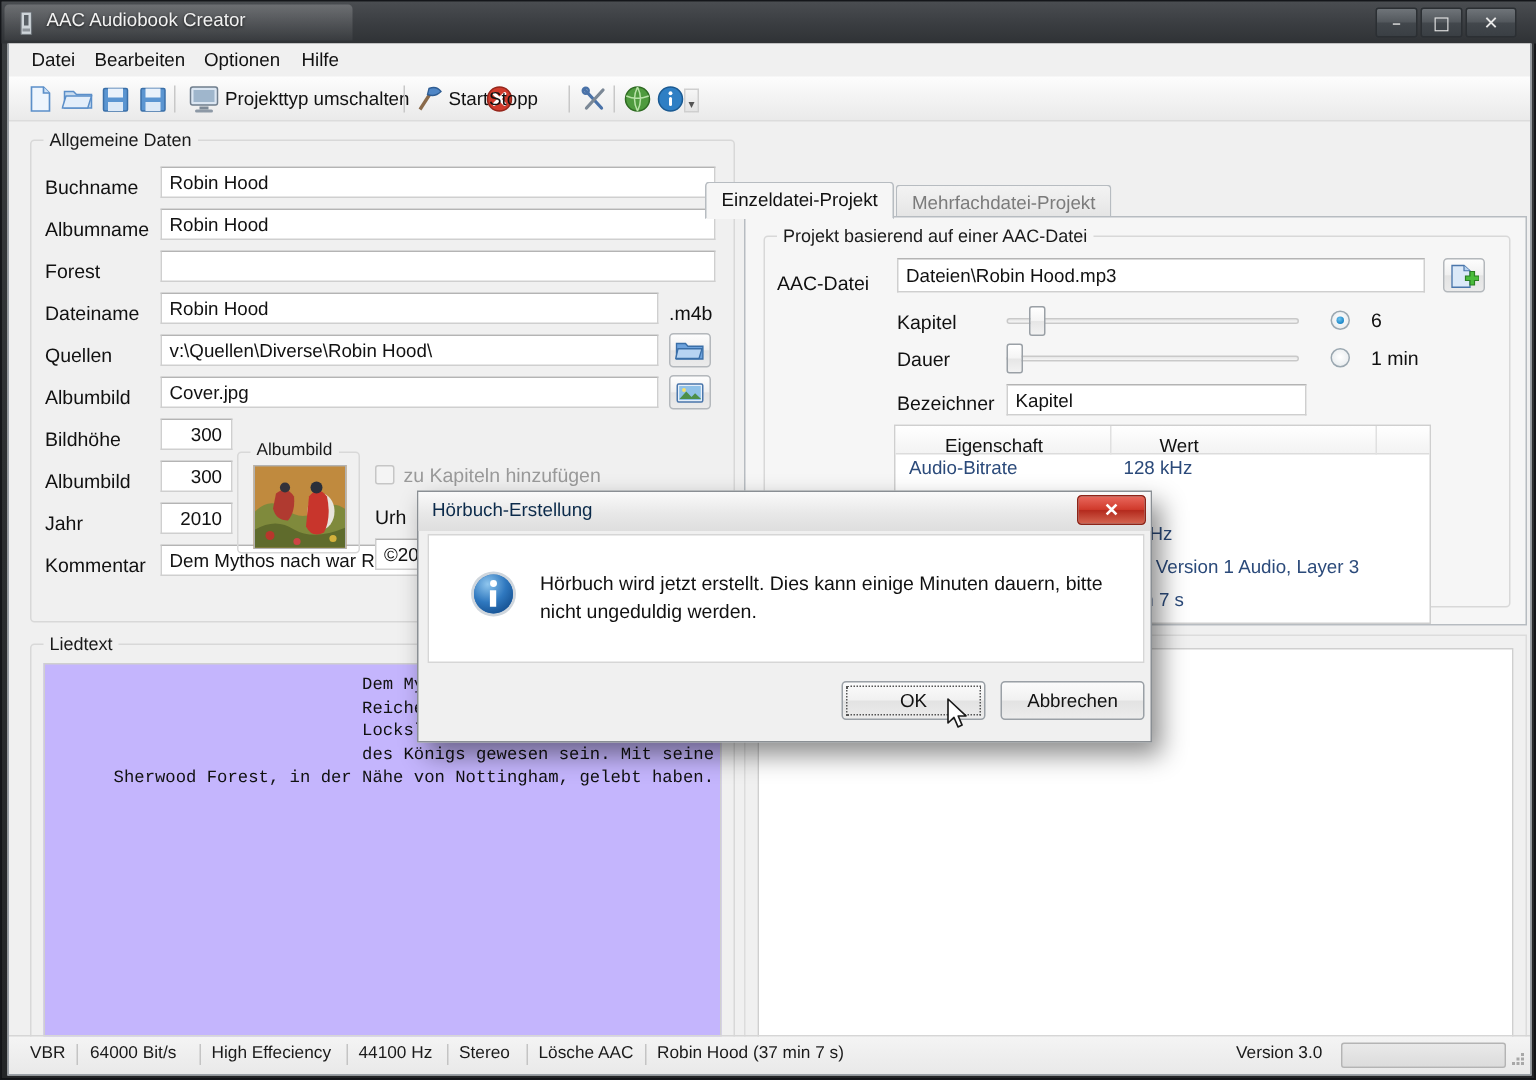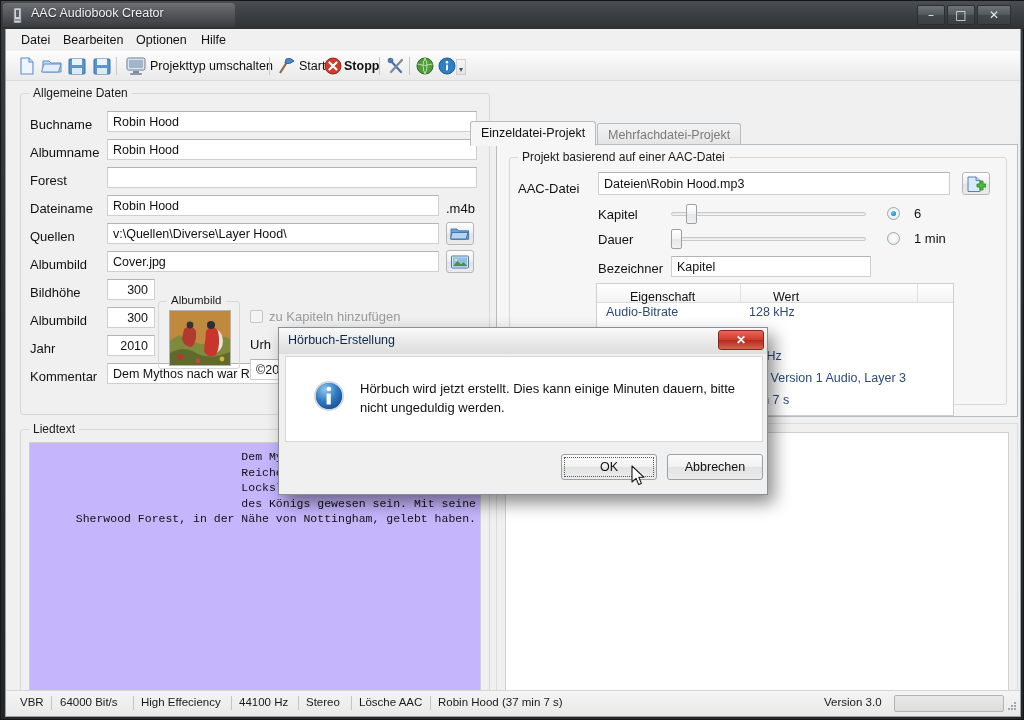--- a/index.html
+++ b/index.html
@@ -374,21 +374,21 @@
           <path d="M10 4 q5 -2 8 2 q-4 4 -9 2 z" fill="#4f86c6" stroke="#2f5d93" stroke-width="0.9"></path>
         </svg>
       </div>
       <div class="tb-item tb-label" style="left:293px;">Start</div>
       <div class="tb-item" style="left:317px;width:20px;">
         <svg width="20" height="22" viewBox="0 0 20 22">
           <circle cx="10" cy="11" r="8" fill="#cf3a2c" stroke="#96261b"></circle>
           <path d="M6.5 7.5 L13.5 14.5 M13.5 7.5 L6.5 14.5" stroke="#fff" stroke-width="2.2" stroke-linecap="round"></path>
         </svg>
       </div>
-      <div class="tb-item tb-label" style="left:338px;font-weight:bold;">Stopp</div>
+      <div class="tb-item tb-label" style="left:320px;">Stopp</div>
       <div class="tb-sep" style="left:373px;"></div>
 
       <div class="tb-item" style="left:380px;width:20px;">
         <svg width="20" height="22" viewBox="0 0 20 22">
           <path d="M4 5 L15 17" stroke="#4a72a8" stroke-width="2.2" stroke-linecap="round"></path>
           <path d="M16 5 L5 17" stroke="#7b8896" stroke-width="2.2" stroke-linecap="round"></path>
           <circle cx="4.5" cy="5.5" r="2" fill="none" stroke="#4a72a8" stroke-width="1.6"></circle>
         </svg>
       </div>
       <div class="tb-sep" style="left:403px;"></div>
@@ -424,21 +424,21 @@
     <div class="flabel" style="left:24px; top:284px;">Albumbild</div>
     <div class="flabel" style="left:24px; top:312px;">Jahr</div>
     <div class="flabel" style="left:24px; top:340px;">Kommentar</div>
 
     <div class="ftext" style="left:101px; top:82px;  width:370px;">Robin Hood</div>
     <div class="ftext" style="left:101px; top:110px; width:370px;">Robin Hood</div>
     <div class="ftext" style="left:101px; top:138px; width:370px;"></div>
     <div class="ftext" style="left:101px; top:166px; width:332px;">Robin Hood</div>
     <div class="flabel" style="left:440px; top:172px;">.m4b</div>
 
-    <div class="ftext" style="left:101px; top:194px; width:332px;">v:\Quellen\Diverse\Layer Hood\</div>
+    <div class="ftext" style="left:101px; top:194px; width:332px;">v:\Quellen\Diverse\Robin Hood\</div>
     <div class="smallbtn" style="left:440px; top:193px;">
       <svg width="20" height="16" viewBox="0 0 20 16" style="position:absolute;left:3px;top:3px;">
         <path d="M1 3 h6 l1.6 1.8 h10 v8.5 h-17.6 z" fill="#6ea3dd" stroke="#3a6fa8" stroke-width="0.9"></path>
         <path d="M2 6.5 h16 l-2 6.5 h-15.5 z" fill="#b7d4f2" stroke="#3a6fa8" stroke-width="0.9"></path>
       </svg>
     </div>
 
     <div class="ftext" style="left:101px; top:222px; width:332px;">Cover.jpg</div>
     <div class="smallbtn" style="left:440px; top:221px;">
       <svg width="20" height="16" viewBox="0 0 20 16" style="position:absolute;left:3px;top:3px;">

